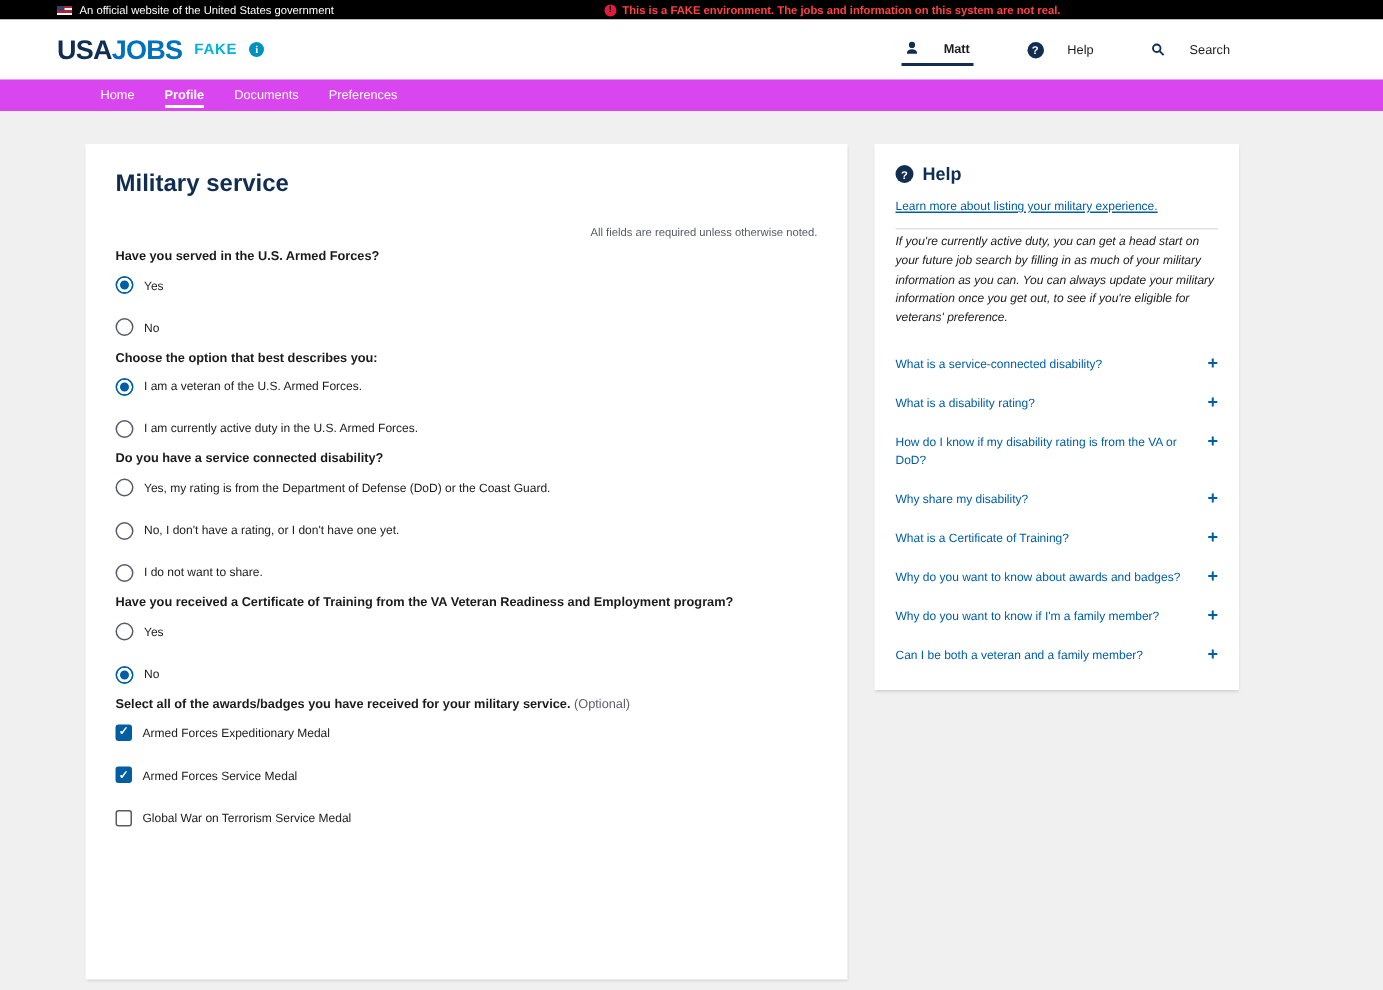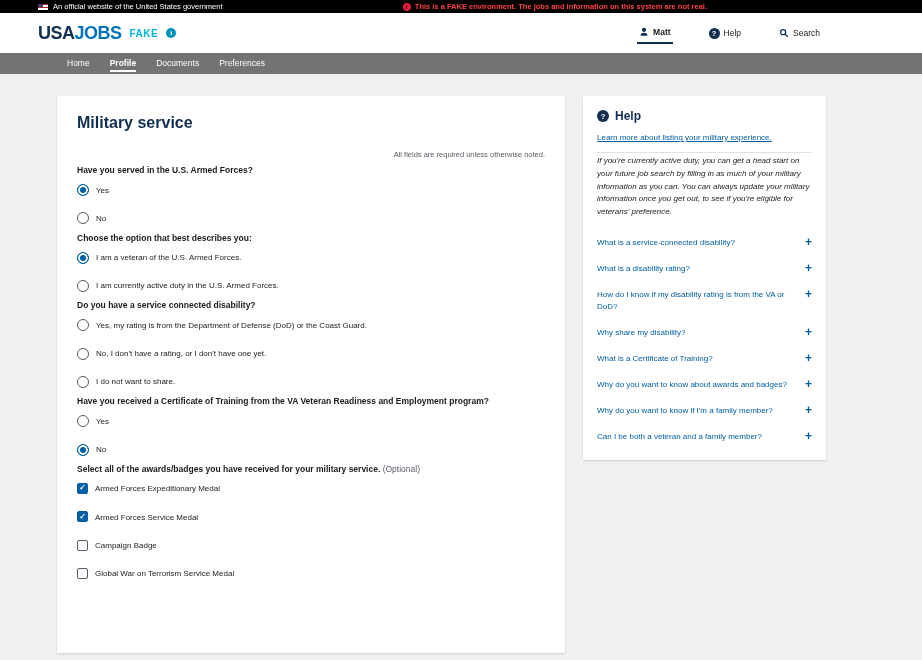--- a/index.html
+++ b/index.html
@@ -17,27 +17,27 @@
   
   .header { background:#fff; height:40px; display:flex; align-items:center; padding:0 100px 0 38px; }
   .logo { display:flex; align-items:center; gap:8px; cursor:pointer; }
   .logo-text { font-size:18px; font-weight:bold; letter-spacing:-0.5px; }
   .logo-usa { color:#112e51; }
   .logo-jobs { color:#0071bc; }
   .fake-label { color:#00b3d7; font-weight:bold; font-size:10px; letter-spacing:0.5px; }
   .info-icon { width:10px; height:10px; border-radius:50%; background:#0092bd; display:inline-flex; align-items:center; justify-content:center; cursor:pointer; }
   .info-icon::before { content:"i"; color:#fff; font-size:7px; font-weight:bold; font-family:"Liberation Serif", serif; }
   .hdr-right { margin-left:auto; display:flex; align-items:center; gap:34px; }
-  .hdr-item { display:flex; align-items:center; gap:4px; font-size:8.5px; color:#1b1b1b; cursor:pointer; padding:5px 2px; }
+  .hdr-item { display:flex; align-items:center; gap:16px; font-size:8.5px; color:#1b1b1b; cursor:pointer; padding:5px 2px; }
   .hdr-item.user { font-weight:bold; border-bottom:2px solid #112e51; }
   .qmark { width:11px; height:11px; border-radius:50%; background:#112e51; display:inline-flex; align-items:center; justify-content:center; flex-shrink:0; }
   .qmark::before { content:"?"; color:#fff; font-size:7.5px; font-weight:bold; }
 
   
-  .nav { background:#737373; height:21px; display:flex; align-items:stretch; padding-left:57px; }
+  .nav { background:#d946ef; height:21px; display:flex; align-items:stretch; padding-left:57px; }
   .nav-item { display:flex; align-items:center; padding:0 10px; color:#fff; font-size:8.5px; cursor:pointer; }
   .nav-item .nav-label { padding:3px 0 2px; border-bottom:2px solid transparent; }
   .nav-item.on { font-weight:bold; }
   .nav-item.on .nav-label { border-bottom-color:#fff; }
 
   
   .page { display:flex; align-items:flex-start; gap:18px; padding:22px 0 0 57px; }
   .card { background:#fff; box-shadow:0 1px 2px rgba(0,0,0,0.15); }
   .form-card { width:508px; min-height:557px; padding:18px 20px 16px; display:flex; flex-direction:column; }
   .help-card { width:243px; padding:13px 14px 10px; }
@@ -179,24 +179,20 @@
     <div class="option">
       <span class="checkbox on"></span>
       <span class="opt-label">Armed Forces Expeditionary Medal</span>
     </div>
     <div class="option">
       <span class="checkbox on"></span>
       <span class="opt-label">Armed Forces Service Medal</span>
     </div>
     <div class="option">
       <span class="checkbox"></span>
-      <span class="opt-label">Campaign Badge</span>
-    </div>
-    <div class="option">
-      <span class="checkbox"></span>
       <span class="opt-label">Global War on Terrorism Service Medal</span>
     </div>
 
   </div>
 
   <div class="card help-card">
     <div class="help-header">
       <span class="qmark blue"></span>
       <span class="help-title">Help</span>
     </div>

